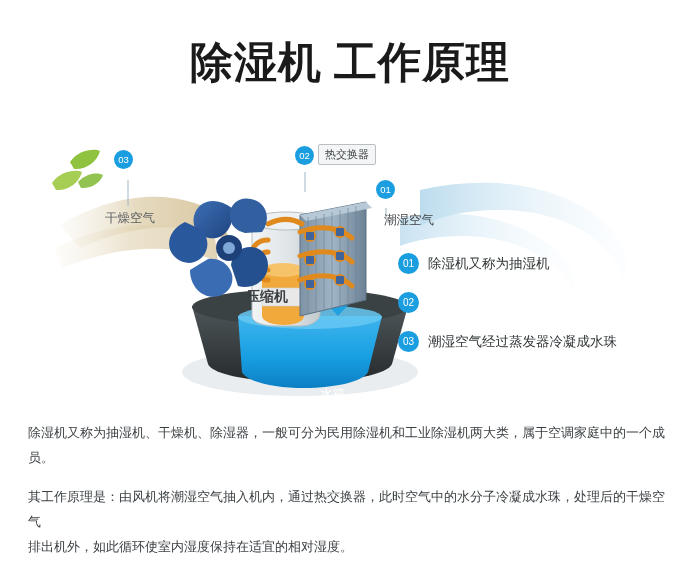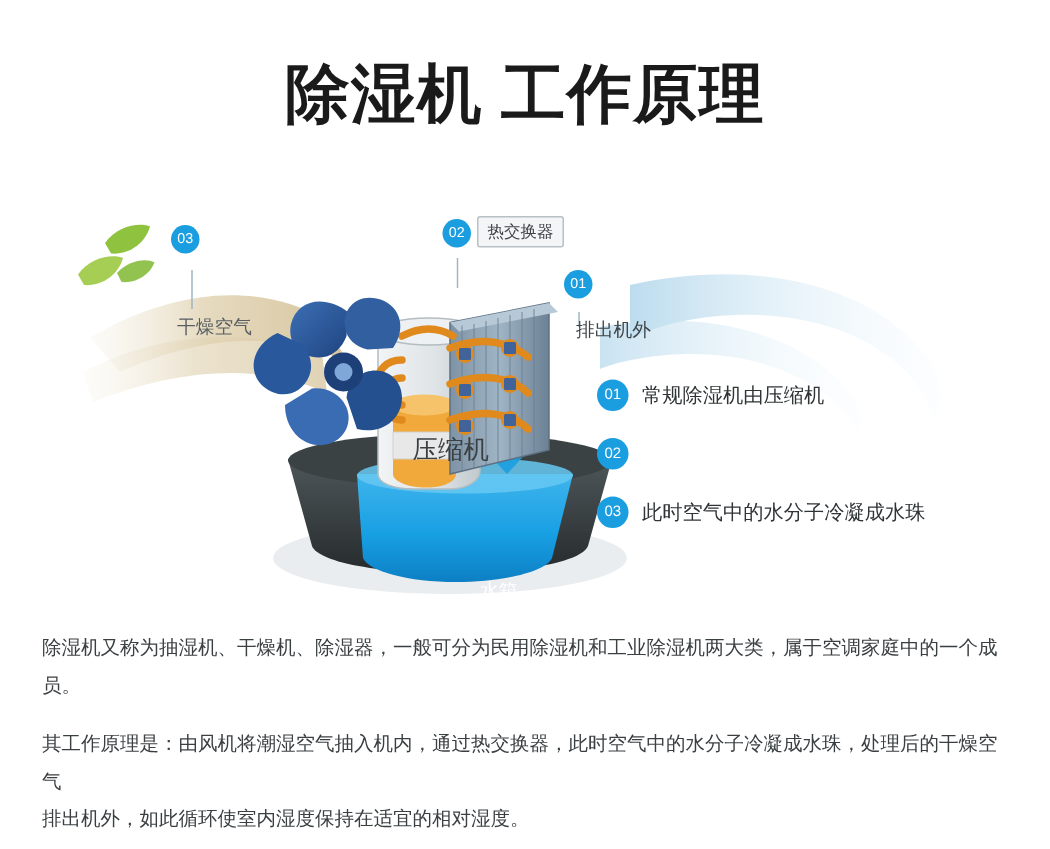--- a/index.html
+++ b/index.html
@@ -288,40 +288,40 @@
         <line x1="305" y1="52" x2="305" y2="72"></line>
         <line x1="128" y1="60" x2="128" y2="86"></line>
         <line x1="386" y1="88" x2="386" y2="98"></line>
       </g>
     </svg>
 
     <div class="badge badge-sm" style="left:295px; top:26px;">02</div>
     <div class="tag-box" style="left:318px; top:24px;">热交换器</div>
 
     <div class="badge badge-sm" style="left:114px; top:30px;">03</div>
-    <div class="lbl lbl-dry" style="left:118px; top:90px;">干燥空气</div>
+    <div class="lbl lbl-dry" style="left:105px; top:90px;">干燥空气</div>
 
     <div class="badge badge-sm" style="left:376px; top:60px;">01</div>
-    <div class="lbl lbl-humid" style="left:384px; top:92px;">排出机外</div>
-
-    <div class="lbl" style="left:275px; top:168px; color:#3a3f42; font-size:17px;">压缩机</div>
+    <div class="lbl lbl-humid" style="left:384px; top:92px;">潮湿空气</div>
+
+    <div class="lbl" style="left:246px; top:168px; color:#3a3f42; font-size:14px;font-weight:bold;">压缩机</div>
     <div class="lbl lbl-white" style="left:320px; top:230px;margin-top:36px;">水箱</div>
   </div>
 
   <div class="steps">
     <div class="step">
       <div class="step-badge">01</div>
-      <div class="step-text">常规除湿机由压缩机</div>
+      <div class="step-text">除湿机又称为抽湿机</div>
     </div>
     <div class="step">
       <div class="step-badge">02</div>
     </div>
     <div class="step">
       <div class="step-badge">03</div>
-      <div class="step-text">此时空气中的水分子冷凝成水珠</div>
+      <div class="step-text">潮湿空气经过蒸发器冷凝成水珠</div>
     </div>
   </div>
 
   <div class="body-copy">
     <p>
       <span>除湿机又称为抽湿机、干燥机、除湿器，一般可分为民用除湿机和工业除湿机两大类，属于空调家庭中的一个成员。</span><br>
     </p>
     <p class="tight">
       <span>其工作原理是：</span><span>由风机将潮湿空气抽入机内，通过热交换器，此时空气中的水分子冷凝成水珠，处理后的干燥空气</span><br>
       <span>排出机外，如此循环使室内湿度保持在适宜的相对湿度。</span>

